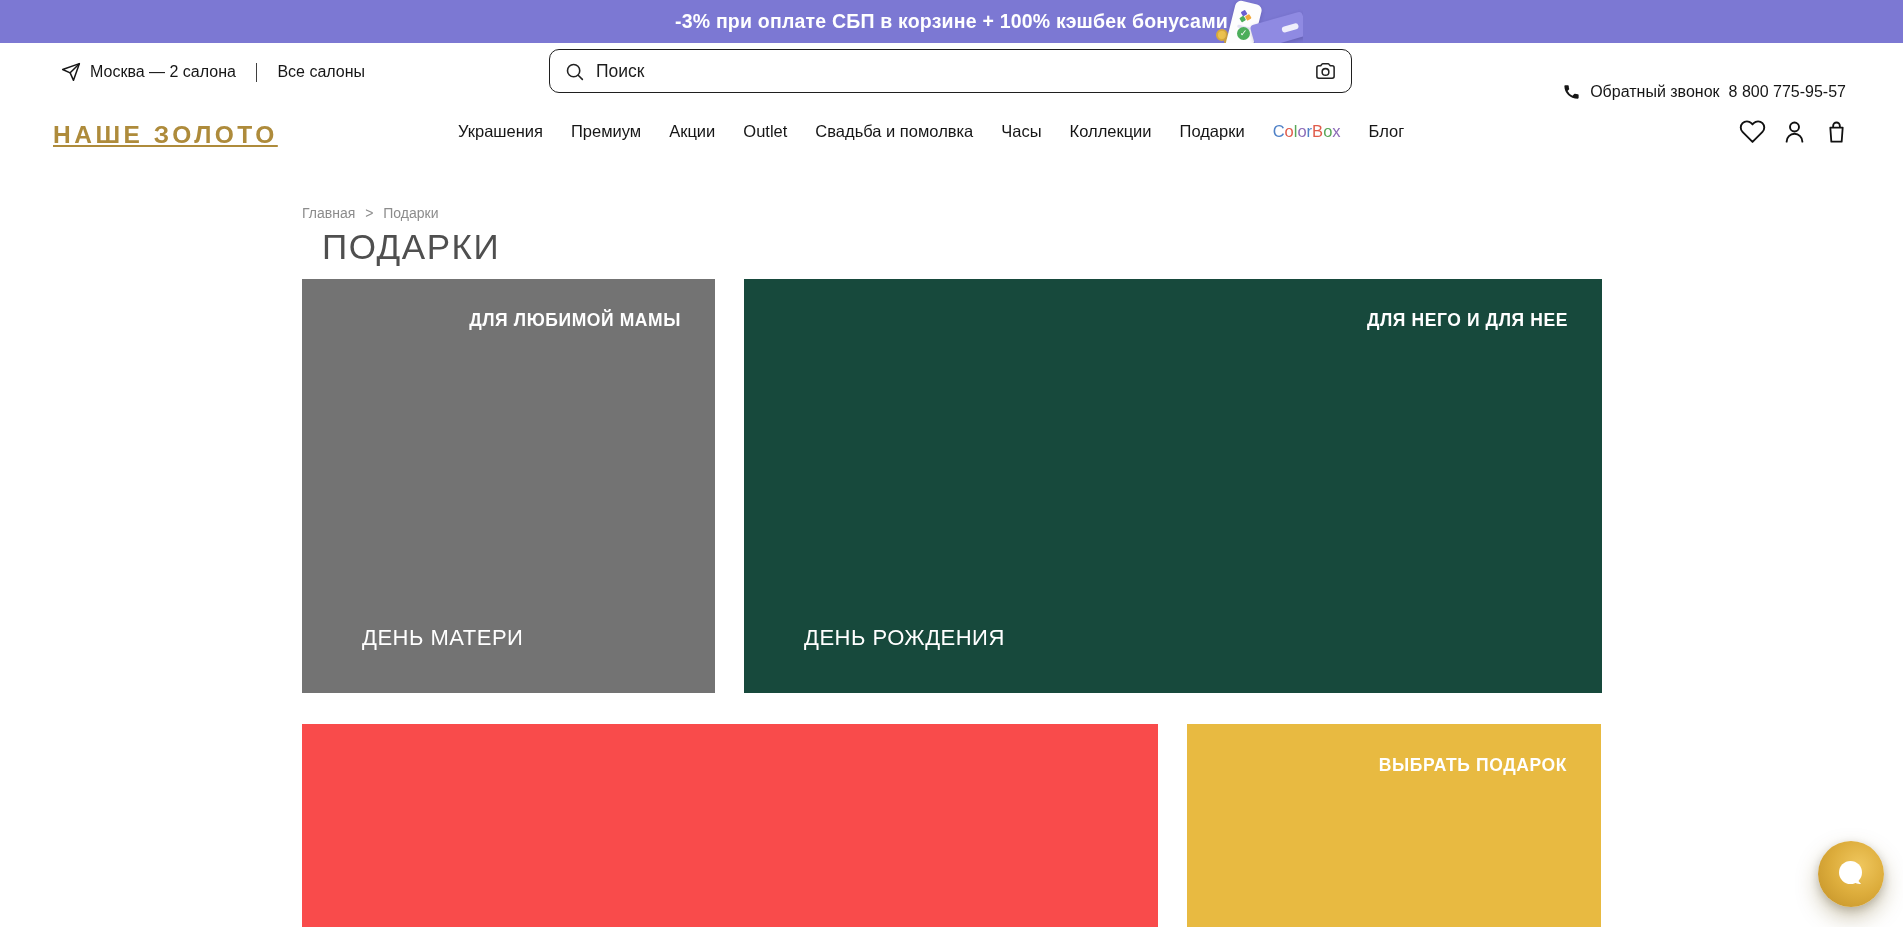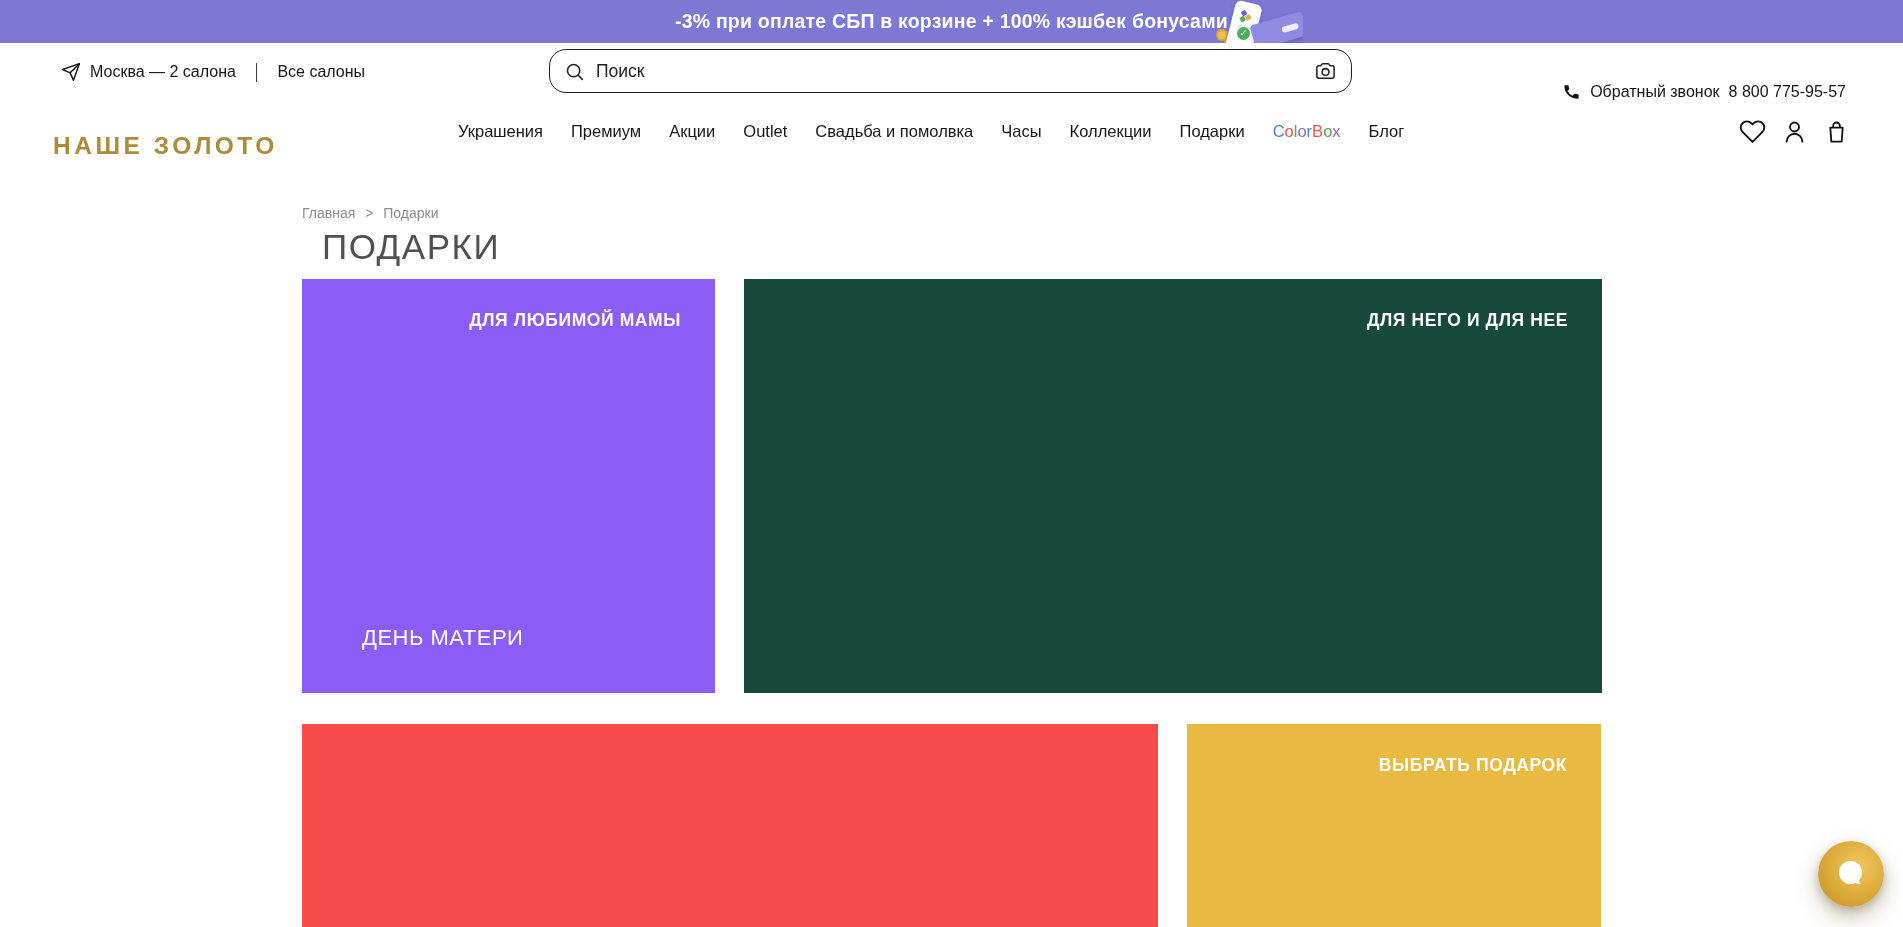--- a/index.html
+++ b/index.html
@@ -28,32 +28,32 @@
   .c1 { left:8px; top:29px; width:12px; height:12px; }
   .c2 { left:16px; top:36px; width:10px; height:10px; }
 
   
   .header-row { position:absolute; top:43px; left:0; width:1903px; height:58px; background:#fff; }
   .location { position:absolute; left:61px; top:0; height:58px; display:flex; align-items:center; gap:9px;
               font-size:16px; cursor:pointer; }
   .loc-divider { width:1.5px; height:19px; background:#3f3f3f; margin:0 11px; }
   .all-salons { cursor:pointer; }
   .search-box { position:absolute; left:549px; top:6px; width:803px; height:44px; border:1.6px solid #1f1f1f;
-                border-radius:17px; display:flex; align-items:center; padding:0 14px; background:#fff;justify-content:space-between; }
+                border-radius:10px; display:flex; align-items:center; padding:0 14px; background:#fff;justify-content:space-between; }
   .search-box input { flex:1; border:none; outline:none; font-size:17.5px; margin-left:11px; color:#161616;
                       font-family:"Liberation Sans","DejaVu Sans",sans-serif; background:transparent; }
   .search-box input::placeholder { color:#1c1c1c; opacity:1; }
   .camera-btn { display:flex; align-items:center; cursor:pointer; }
   .callback { position:absolute; right:57px; top:0; height:58px; display:flex; align-items:flex-end; gap:9px;
               font-size:16px; cursor:pointer; }
 
   
   .nav-row { position:absolute; top:101px; left:0; width:1903px; height:60px; background:#fff; }
-  .logo { position:absolute; left:53px; top:15px; height:60px; display:flex; align-items:center;
-          font-size:24.5px; font-weight:700; letter-spacing:3.5px; color:#ae8b3b; cursor:pointer; white-space:nowrap; }
+  .logo { position:absolute; left:53px; top:4px; height:60px; display:flex; align-items:center;
+          font-size:24.5px; font-weight:700; letter-spacing:3.5px; color:#ae8b3b; cursor:pointer; white-space:nowrap;text-decoration:underline; }
   .menu { position:absolute; left:458px; top:0; height:60px; display:flex; align-items:center; gap:28px; }
   .nav-item { font-size:16.5px; color:#161616; cursor:pointer; white-space:nowrap; }
   .action-icons { position:absolute; right:53px; top:0; height:60px; display:flex; align-items:center; gap:15px; }
   .action-icons > span { display:flex; align-items:center; cursor:pointer; }
 
   
   .breadcrumb { position:absolute; left:302px; top:205px; font-size:14px; color:#8c8c8c; }
   .breadcrumb .crumb-home { cursor:pointer; }
   .breadcrumb .sep { margin:0 6px; }
   .page-title { position:absolute; left:322px; top:227px; font-size:35px; font-weight:300;
@@ -176,26 +176,27 @@
     </div>
   </div>
 
   <div class="breadcrumb">
     <span class="crumb-home">Главная</span>
     <span class="sep">&gt;</span>
     <span>Подарки</span>
   </div>
   <h1 class="page-title">ПОДАРКИ</h1>
 
-  <div class="card card-1" style="background:#8b5cf6">
+  <div class="card card-1" style="background:#737373">
     <span class="card-tag">ДЛЯ ЛЮБИМОЙ МАМЫ</span>
     <span class="card-title">ДЕНЬ МАТЕРИ</span>
   </div>
   <div class="card card-2" style="background:#17493c">
     <span class="card-tag">ДЛЯ НЕГО И ДЛЯ НЕЕ</span>
+    <span class="card-title">ДЕНЬ РОЖДЕНИЯ</span>
   </div>
   <div class="card card-3" style="background:#f94b4b"></div>
   <div class="card card-4" style="background:#e8ba41">
     <span class="card-tag">ВЫБРАТЬ ПОДАРОК</span>
   </div>
 
   <div class="chat-btn">
     <span>
       <svg width="34" height="34" viewBox="0 0 34 34" fill="#fff">
           <circle cx="16.5" cy="15.5" r="11.5"></circle>

